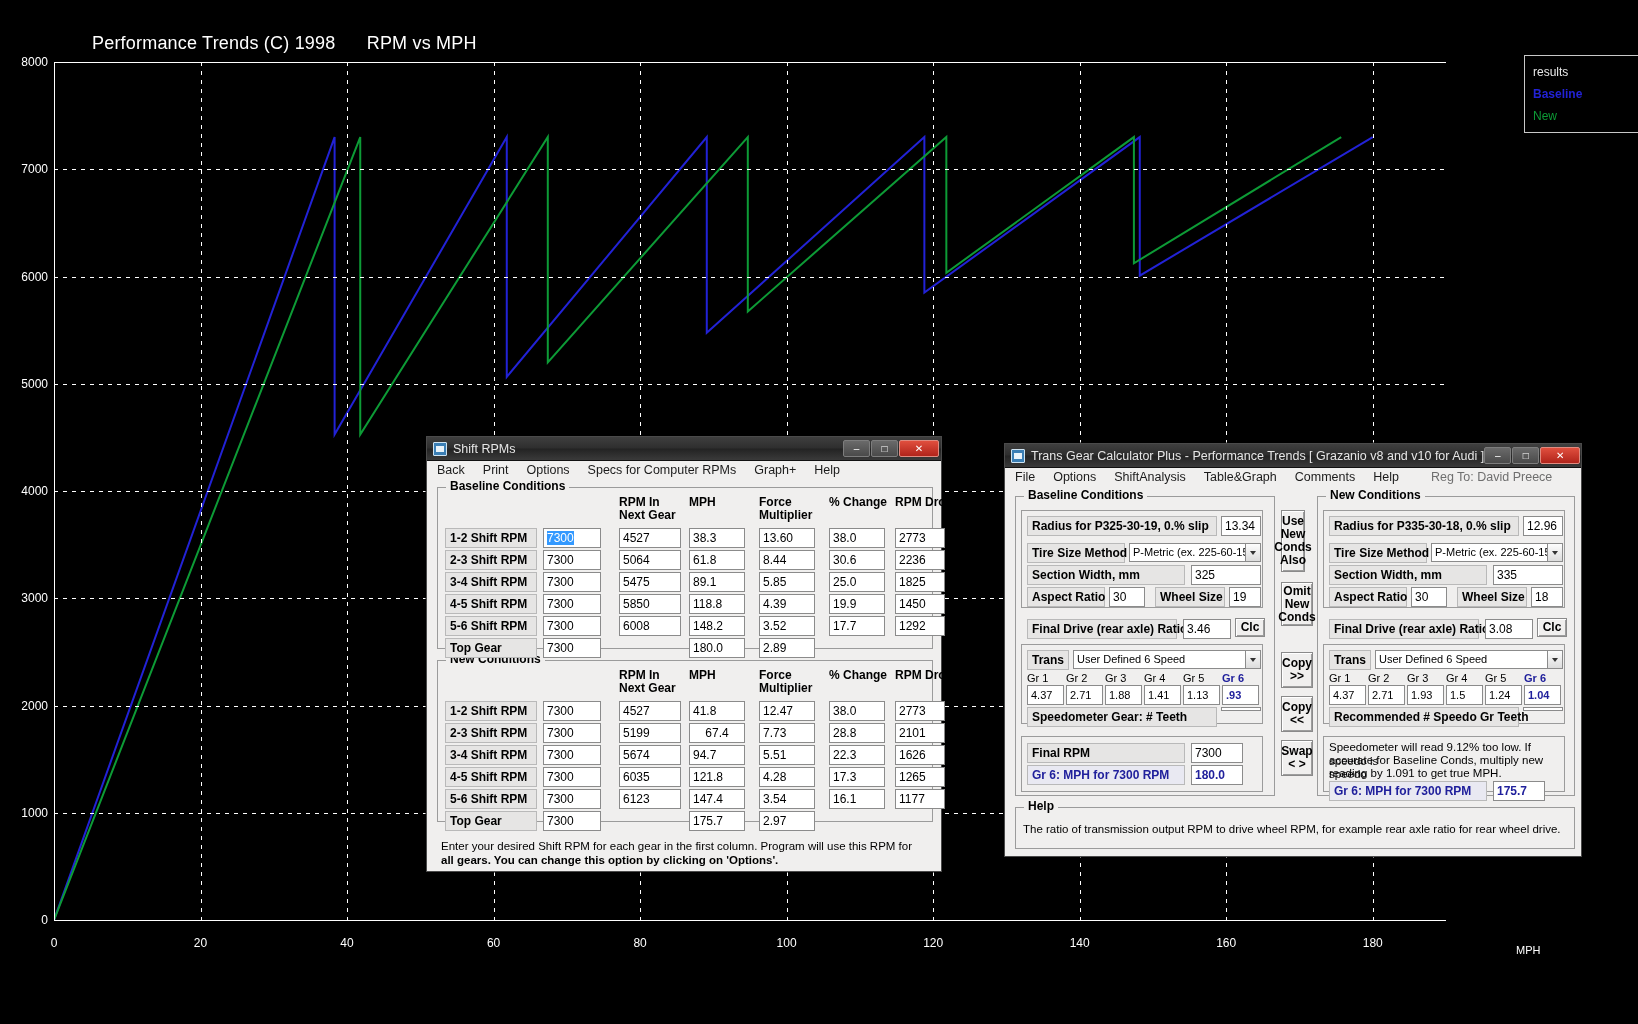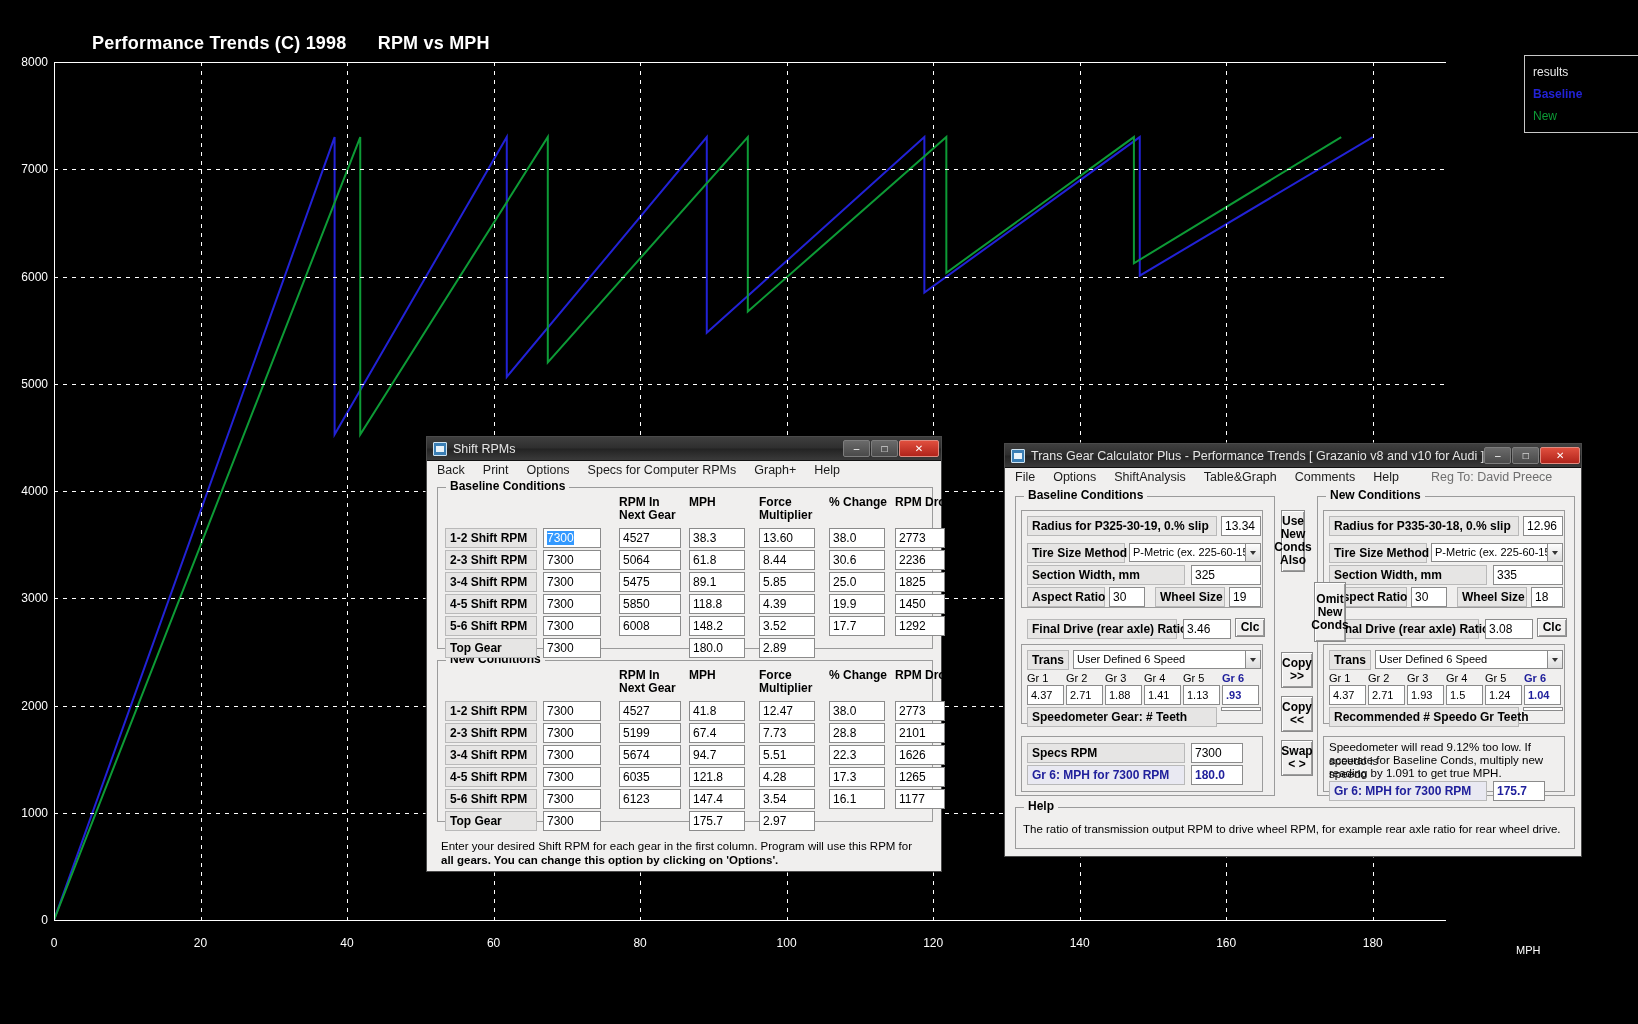--- a/index.html
+++ b/index.html
@@ -9,21 +9,21 @@
     background:#000;
     font-family:"Liberation Sans", sans-serif;
     overflow:hidden;
     position:relative;
   }
 
   
   #chart-area { position:absolute; inset:0; }
   #chart-title {
     position:absolute; left:92px; top:33px;
-    color:#fff; font-size:18px; font-weight:bold; letter-spacing:.2px;
+    color:#fff; font-size:18px; font-weight:normal; letter-spacing:.2px;
     white-space:pre;
   }
   #plot {
     position:absolute; left:54px; top:62px; width:1392px; height:858px;
   }
   .gridline-h, .gridline-v {
     position:absolute; background-repeat:repeat;
   }
   .gridline-h {
     left:0; width:100%; height:1px;
@@ -285,21 +285,21 @@
       <div class="sunken-lbl" style="left: 18px; top: 264px; width: 92px;">1-2 Shift RPM</div>
       <div class="fld" style="left: 116px; top: 264px; width: 58px;"><span>7300</span></div>
       <div class="fld" style="left: 192px; top: 264px; width: 62px;"><span>4527</span></div>
       <div class="fld" style="left: 262px; top: 264px; width: 56px;"><span>41.8</span></div>
       <div class="fld" style="left: 332px; top: 264px; width: 56px;"><span>12.47</span></div>
       <div class="fld" style="left: 402px; top: 264px; width: 56px;"><span>38.0</span></div>
       <div class="fld" style="left: 468px; top: 264px; width: 50px;"><span>2773</span></div>
       <div class="sunken-lbl" style="left: 18px; top: 286px; width: 92px;">2-3 Shift RPM</div>
       <div class="fld" style="left: 116px; top: 286px; width: 58px;"><span>7300</span></div>
       <div class="fld" style="left: 192px; top: 286px; width: 62px;"><span>5199</span></div>
-      <div class="fld" style="left: 262px; top: 286px; width: 56px;"><span>67.4</span></div>
+      <div class="fld" style="left: 262px; top: 286px; width: 56px; text-align: center;"><span>67.4</span></div>
       <div class="fld" style="left: 332px; top: 286px; width: 56px;"><span>7.73</span></div>
       <div class="fld" style="left: 402px; top: 286px; width: 56px;"><span>28.8</span></div>
       <div class="fld" style="left: 468px; top: 286px; width: 50px;"><span>2101</span></div>
       <div class="sunken-lbl" style="left: 18px; top: 308px; width: 92px;">3-4 Shift RPM</div>
       <div class="fld" style="left: 116px; top: 308px; width: 58px;"><span>7300</span></div>
       <div class="fld" style="left: 192px; top: 308px; width: 62px;"><span>5674</span></div>
       <div class="fld" style="left: 262px; top: 308px; width: 56px;"><span>94.7</span></div>
       <div class="fld" style="left: 332px; top: 308px; width: 56px;"><span>5.51</span></div>
       <div class="fld" style="left: 402px; top: 308px; width: 56px;"><span>22.3</span></div>
       <div class="fld" style="left: 468px; top: 308px; width: 50px;"><span>1626</span></div>
@@ -383,21 +383,21 @@
       <div class="lbl plain" style="left: 217px; top: 228px; font-size: 11px; color: rgb(32, 32, 156); font-weight: bold;">Gr 6</div>
       <div class="fld" style="left: 22px; top: 241px; width: 37px; font-size: 11px;">4.37</div>
       <div class="fld" style="left: 61px; top: 241px; width: 37px; font-size: 11px;">2.71</div>
       <div class="fld" style="left: 100px; top: 241px; width: 37px; font-size: 11px;">1.88</div>
       <div class="fld" style="left: 139px; top: 241px; width: 37px; font-size: 11px;">1.41</div>
       <div class="fld" style="left: 178px; top: 241px; width: 37px; font-size: 11px;">1.13</div>
       <div class="fld" style="left: 217px; top: 241px; width: 37px; font-size: 11px; color: rgb(32, 32, 156); font-weight: bold;">.93</div>
       <div class="sunken-lbl" style="left: 22px; top: 263px; width: 190px;">Speedometer Gear: # Teeth</div>
       <div class="fld" style="left: 216px; top: 263px; width: 40px;"> </div>
       <div class="group" style="left: 16px; top: 292px; width: 242px; height: 56px;"></div>
-      <div class="sunken-lbl" style="left: 22px; top: 299px; width: 158px;">Specs RPM</div>
+      <div class="sunken-lbl" style="left: 22px; top: 299px; width: 158px;">Final RPM</div>
       <div class="fld" style="left: 186px; top: 299px; width: 52px;">7300</div>
       <div class="sunken-lbl blue" style="left: 22px; top: 321px; width: 158px;">Gr 6: MPH for 7300 RPM</div>
       <div class="fld" style="left: 186px; top: 321px; width: 52px; color: rgb(32, 32, 156); font-weight: bold;">180.0</div>
       <div class="group" style="left: 318px; top: 66px; width: 242px; height: 98px;"></div>
       <div class="sunken-lbl" style="left: 324px; top: 72px; width: 190px;">Radius for P335-30-18, 0.% slip</div>
       <div class="fld" style="left: 518px; top: 72px; width: 40px;">12.96</div>
       <div class="sunken-lbl" style="left: 324px; top: 99px; width: 98px;">Tire Size Method</div>
       <div class="combo" style="left: 426px; top: 99px; width: 132px; height: 19px;"><span>P-Metric (ex. 225-60-15)</span><span class="arrow"></span></div>
       <div class="sunken-lbl" style="left: 324px; top: 121px; width: 158px;">Section Width, mm</div>
       <div class="fld" style="left: 488px; top: 121px; width: 70px;">335</div>
@@ -432,21 +432,21 @@
       <div class="sunken-lbl blue" style="left: 324px; top: 337px; width: 158px;">Gr 6: MPH for 7300 RPM</div>
       <div class="fld" style="left: 488px; top: 337px; width: 52px; color: rgb(32, 32, 156); font-weight: bold;">175.7</div>
     </div>
   <div id="trans-center-buttons">
       <div class="btn3d" style="left: 276px; top: 66px; width: 24px; height: 62px;">
         <div>Use</div>
         <div>New</div>
         <div>Conds</div>
         <div>Also</div>
       </div>
-      <div class="btn3d" style="left: 276px; top: 138px; width: 32px; height: 60px; margin-left: 33px;">
+      <div class="btn3d" style="left: 276px; top: 138px; width: 32px; height: 44px;">
         <div>Omit</div>
         <div>New</div>
         <div>Conds</div>
       </div>
       <div class="btn3d" style="left: 276px; top: 208px; width: 32px; height: 36px;">
         <div>Copy</div>
         <div>&gt;&gt;</div>
       </div>
       <div class="btn3d" style="left: 276px; top: 252px; width: 32px; height: 36px;">
         <div>Copy</div>

